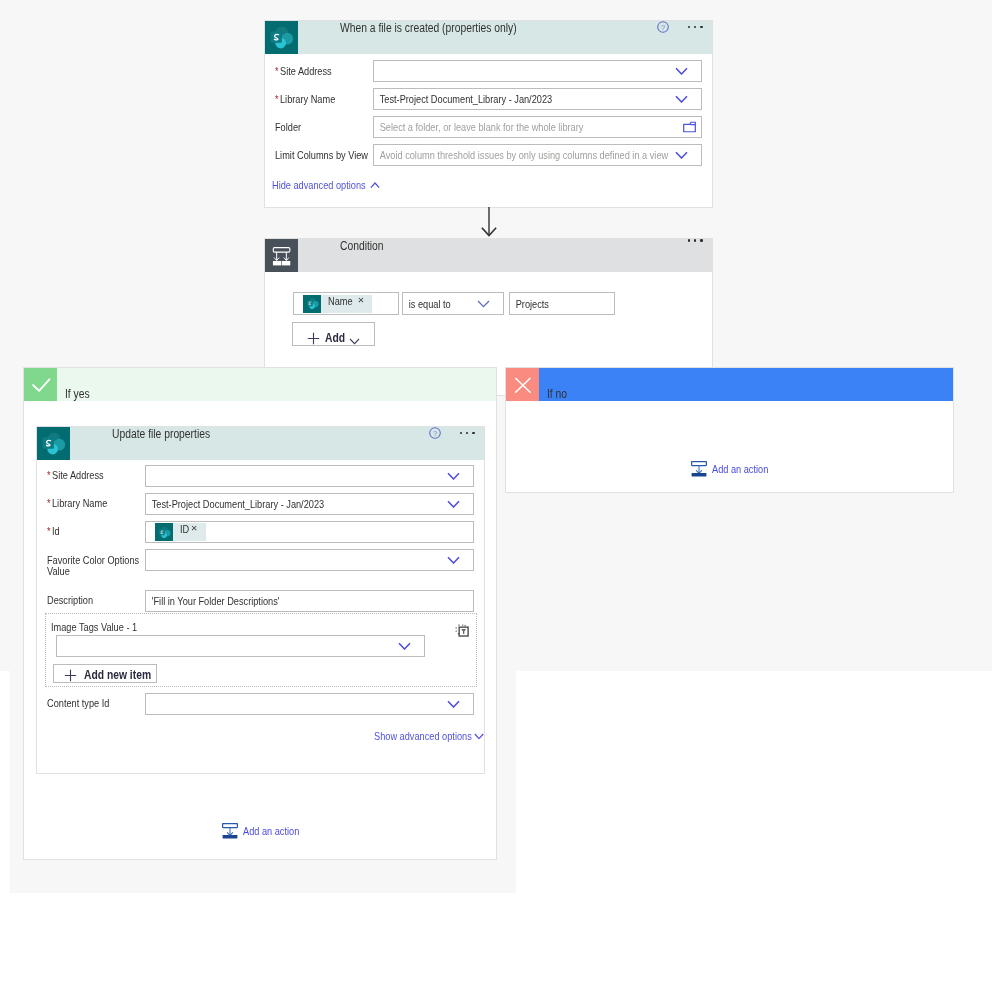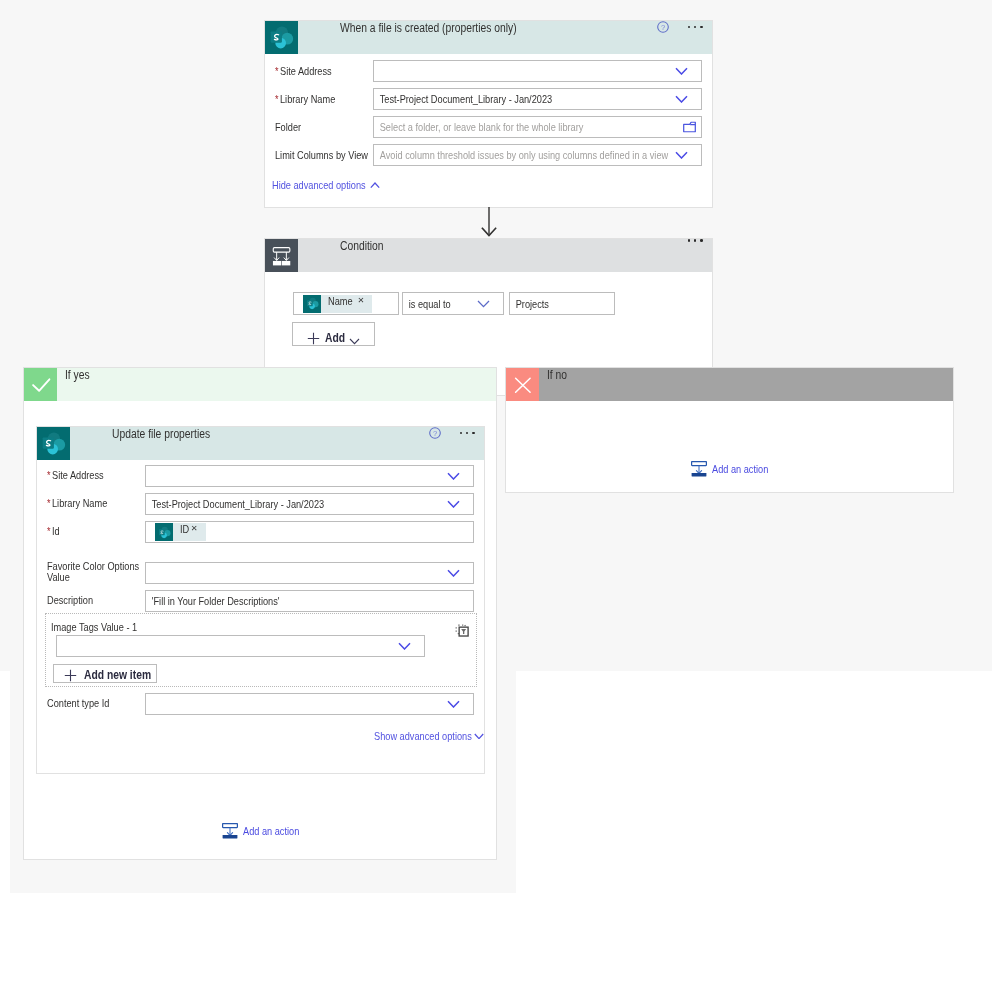--- a/index.html
+++ b/index.html
@@ -54,29 +54,29 @@
   .cond-body{position:relative;}
   .addbtn{border:1px solid #bcbcbc;background:#fff;box-sizing:border-box;display:flex;align-items:flex-end;}
   .cond-add{position:absolute;left:27px;top:50px;width:83px;height:24px;}
   .plus{margin-left:14px;line-height:0;}
   .addtx{font-size:12px;font-weight:bold;color:#2b2b3f;margin-left:5px;display:inline-block;transform:scaleX(0.86);transform-origin:left center;white-space:nowrap;}
   .addchev{margin-left:1px;line-height:0;}
   .plus svg{width:13px;height:13px;}
 
   
   .branch{background:#fff;position:absolute;}
-  .branch-head{display:flex;align-items:flex-start;height:33px;}
+  .branch-head{display:flex;align-items:flex-end;height:33px;}
   .branch-icon{width:33px;height:33px;flex:0 0 33px;line-height:0;}
   .branch-title{font-size:12px;color:#323130;margin-left:8px;display:inline-block;transform:scaleX(0.86);transform-origin:left center;}
   .yes-branch{left:23px;top:367px;width:474px;height:493px;}
   .aa-ic svg{width:16px;height:16px;}
   .yes-head{background:#ebf8ee;}
   .yes-ic{background:#7fd88c;}
   .no-branch{left:505px;top:367px;width:449px;height:126px;}
-  .no-head{background:#a3a3a3;}
+  .no-head{background:#3b82f6;}
   .no-ic{background:#fa8b80;}
 
   .add-action{position:absolute;display:flex;align-items:center;}
   .aa-ic{line-height:0;}
   .aa-tx{font-size:11.3px;color:#4a4ae0;margin-left:5px;display:inline-block;transform:scaleX(0.815);transform-origin:left center;white-space:nowrap;}
   .yes-add{left:198px;top:455px;}
   .no-add{left:185px;top:93px;}
 
   
   .action-card{left:12px;top:58px;width:449px;height:348px;}
@@ -91,21 +91,21 @@
   .adv-chev{margin-left:-17px;line-height:0;}
   .act-adv .adv-chev{margin-left:-20px;}
 
   
   .act-body{position:relative;padding-top:5px;}
   .act-body .field-row{height:22px;margin-bottom:6px;padding-left:10px;align-items:flex-start;}
   .act-body .field-label{width:98px;flex:0 0 98px;white-space:nowrap;padding-top:4px;}
   .act-body .field-label.wrap{white-space:normal;padding-top:6px;}
   .act-body .field-label.wrap > span{white-space:normal;width:113px;line-height:11.3px;}
   .act-body .a-input{width:329px;height:22px;}
-  .act-body .two-line{height:35px;align-items:flex-end;}
+  .act-body .two-line{height:35px;}
 
   .act-adv{margin-top:15px;margin-left:6px;justify-content:flex-end;}
 
   .arr-group{position:relative;margin:-5px 7px 0 8px;border:1.4px dotted #b9b9b9;height:74px;box-sizing:border-box;}
   .arr-label{font-size:11.3px;color:#323130;position:absolute;left:5px;top:7px;display:inline-block;transform:scaleX(0.815);transform-origin:left center;white-space:nowrap;}
   .arr-ic{position:absolute;right:7px;top:10px;line-height:0;}
   .arr-input{position:absolute;left:10px;top:21px;width:369px;height:22px;}
   .newitem{position:absolute;left:7px;top:50px;width:104px;height:19px;}
   .newitem .plus{margin-left:10px;}
   .newitem .addtx{margin-left:7px;}

